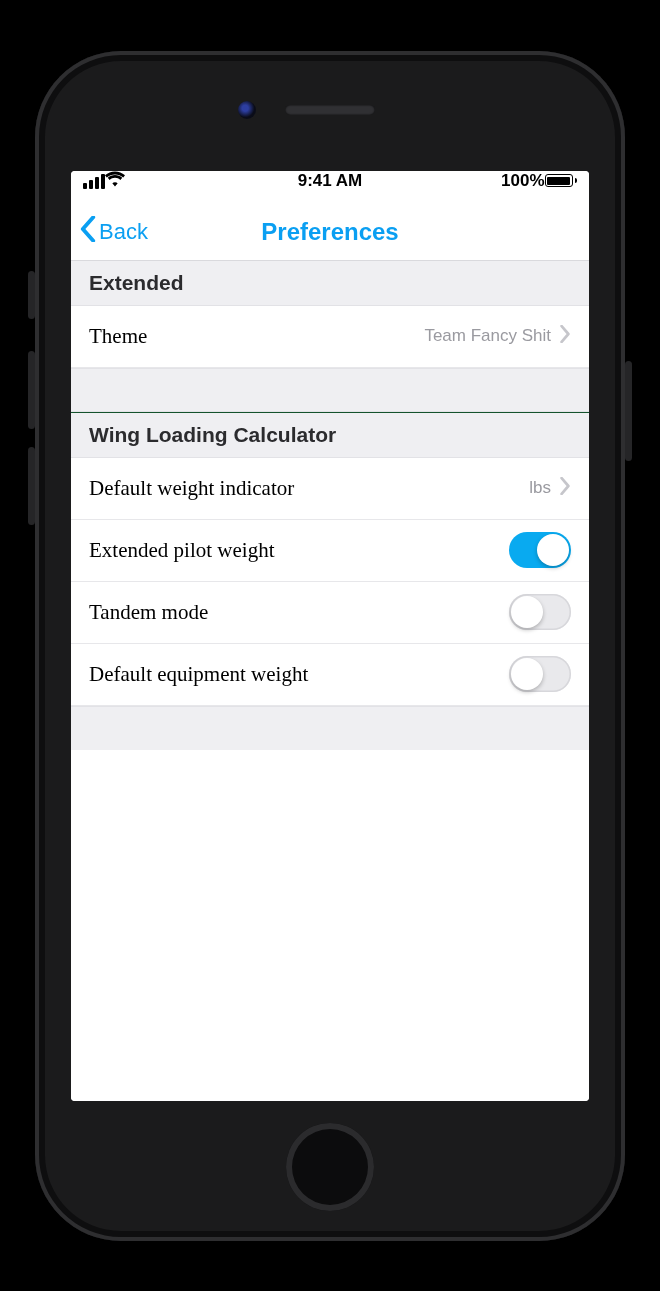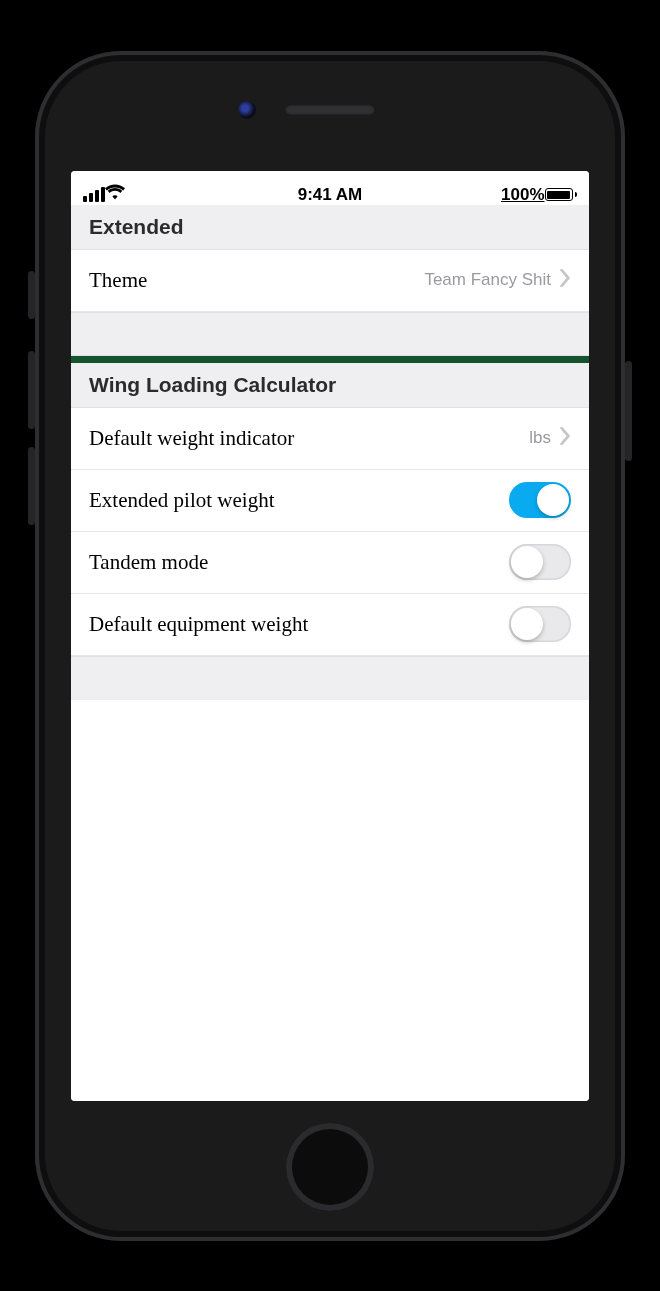--- a/index.html
+++ b/index.html
@@ -35,22 +35,22 @@
               box-shadow: inset 0 0 0 6px #2b2b2d; }
 
   
   .screen {
     position: absolute; top: 120px; left: 36px; right: 36px; bottom: 140px;
     background: #f2f2f5; border-radius: 4px; overflow: hidden; color: #000;
     display: flex; flex-direction: column;
   }
 
   
-  .status-bar { height: 34px; background: #fff; display: flex; align-items: flex-end;
-                justify-content: space-between; padding: 0 12px; font-size: 17px; font-weight: 600; text-decoration: underline;}
+  .status-bar { height: 34px; background: #fff; display: flex; align-items: flex-start;
+                justify-content: space-between; padding: 0 12px; font-size: 17px; font-weight: 600;}
   .sb-left, .sb-right { display: flex; align-items: center; }
   .sb-center { position: absolute; left: 50%; transform: translateX(-50%); font-weight: 600; }
   .signal { display: flex; align-items: flex-end; gap: 2px; }
   .signal span { width: 4px; background: #000; display: block; border-radius: 1px;}
   .signal span:nth-child(1){height:6px}.signal span:nth-child(2){height:9px}
   .signal span:nth-child(3){height:12px}.signal span:nth-child(4){height:15px}
   .wifi-icon svg { width: 20px; height: 16px; }
   .battery { display: flex; align-items: center; gap: 2px; }
   .battery .body { width: 28px; height: 13px; border: 1.5px solid #000; border-radius: 3px; position: relative; }
   .battery .body::after { content: ""; position: absolute; inset: 1.5px; background: #000; border-radius: 1px; }
@@ -61,21 +61,21 @@
              border-bottom: 1px solid #d9d9dd; position: relative; }
   .nav-back { display: flex; align-items: center; gap: 2px; color: #0a9ff2;
               font-size: 22px; padding-left: 8px; cursor: pointer; }
   .nav-back svg { width: 18px; height: 26px; }
   .nav-title { position: absolute; left: 50%; transform: translateX(-50%);
                color: #0a9ff2; font-size: 24px; font-weight: 700; }
 
   
   .content { flex: 1; background: #fff; overflow-y: auto; }
   .section-header { background: #efeff2; color: #2b2b2e; font-weight: 600;
-                    font-size: 21px; padding: 10px 18px 10px; border-bottom: 1px solid #e2e2e6; border-top: 7px solid #14532d;}
+                    font-size: 21px; padding: 10px 18px 10px; border-bottom: 1px solid #e2e2e6; border-top: 1px solid #14532d;}
   .section-header.first { border-top: none; }
   .section-gap { height: 44px; background: #efeff2; border-top: 1px solid #e2e2e6; border-bottom: 1px solid #e2e2e6;}
   .section-footer-gap { height: 44px; background: #efeff2; border-top: 1px solid #e2e2e6; }
 
   .cell { display: flex; align-items: center; justify-content: space-between;
           height: 62px; padding: 0 18px; border-bottom: 1px solid #e7e7ea; background:#fff;}
   .cell:last-of-type { border-bottom: none; }
   .cell .label { font-size: 21px; color: #000; font-family: Liberation Serif, serif; }
   .cell .value { font-size: 17px; color: #9a9aa0; display:flex; align-items:center; gap:8px;}
   .chevron { color: #c6c6cb; }
@@ -122,20 +122,31 @@
         <div class="sb-center">9:41 AM</div>
         <div class="sb-right">
           <span>100%</span>
           <span class="battery">
             <span class="body"></span>
               <span class="tip"></span>
           </span>
         </div>
       </div>
 
+      <div class="nav-bar">
+        <div class="nav-back">
+          <span>
+            <svg viewBox="0 0 12 20">
+                <path fill="none" stroke="#0a9ff2" stroke-width="3" stroke-linecap="round" stroke-linejoin="round" d="M10 1 2 10l8 9"></path>
+              </svg>
+          </span>
+          <span>Back</span>
+        </div>
+        <div class="nav-title">Preferences</div>
+      </div>
 
       <div class="content">
 
         <div class="section-header first">Extended</div>
 
         <div class="cell">
           <span class="label">Theme</span>
           <span class="value">
             <span>Team Fancy Shit</span>
             <span class="chevron">

